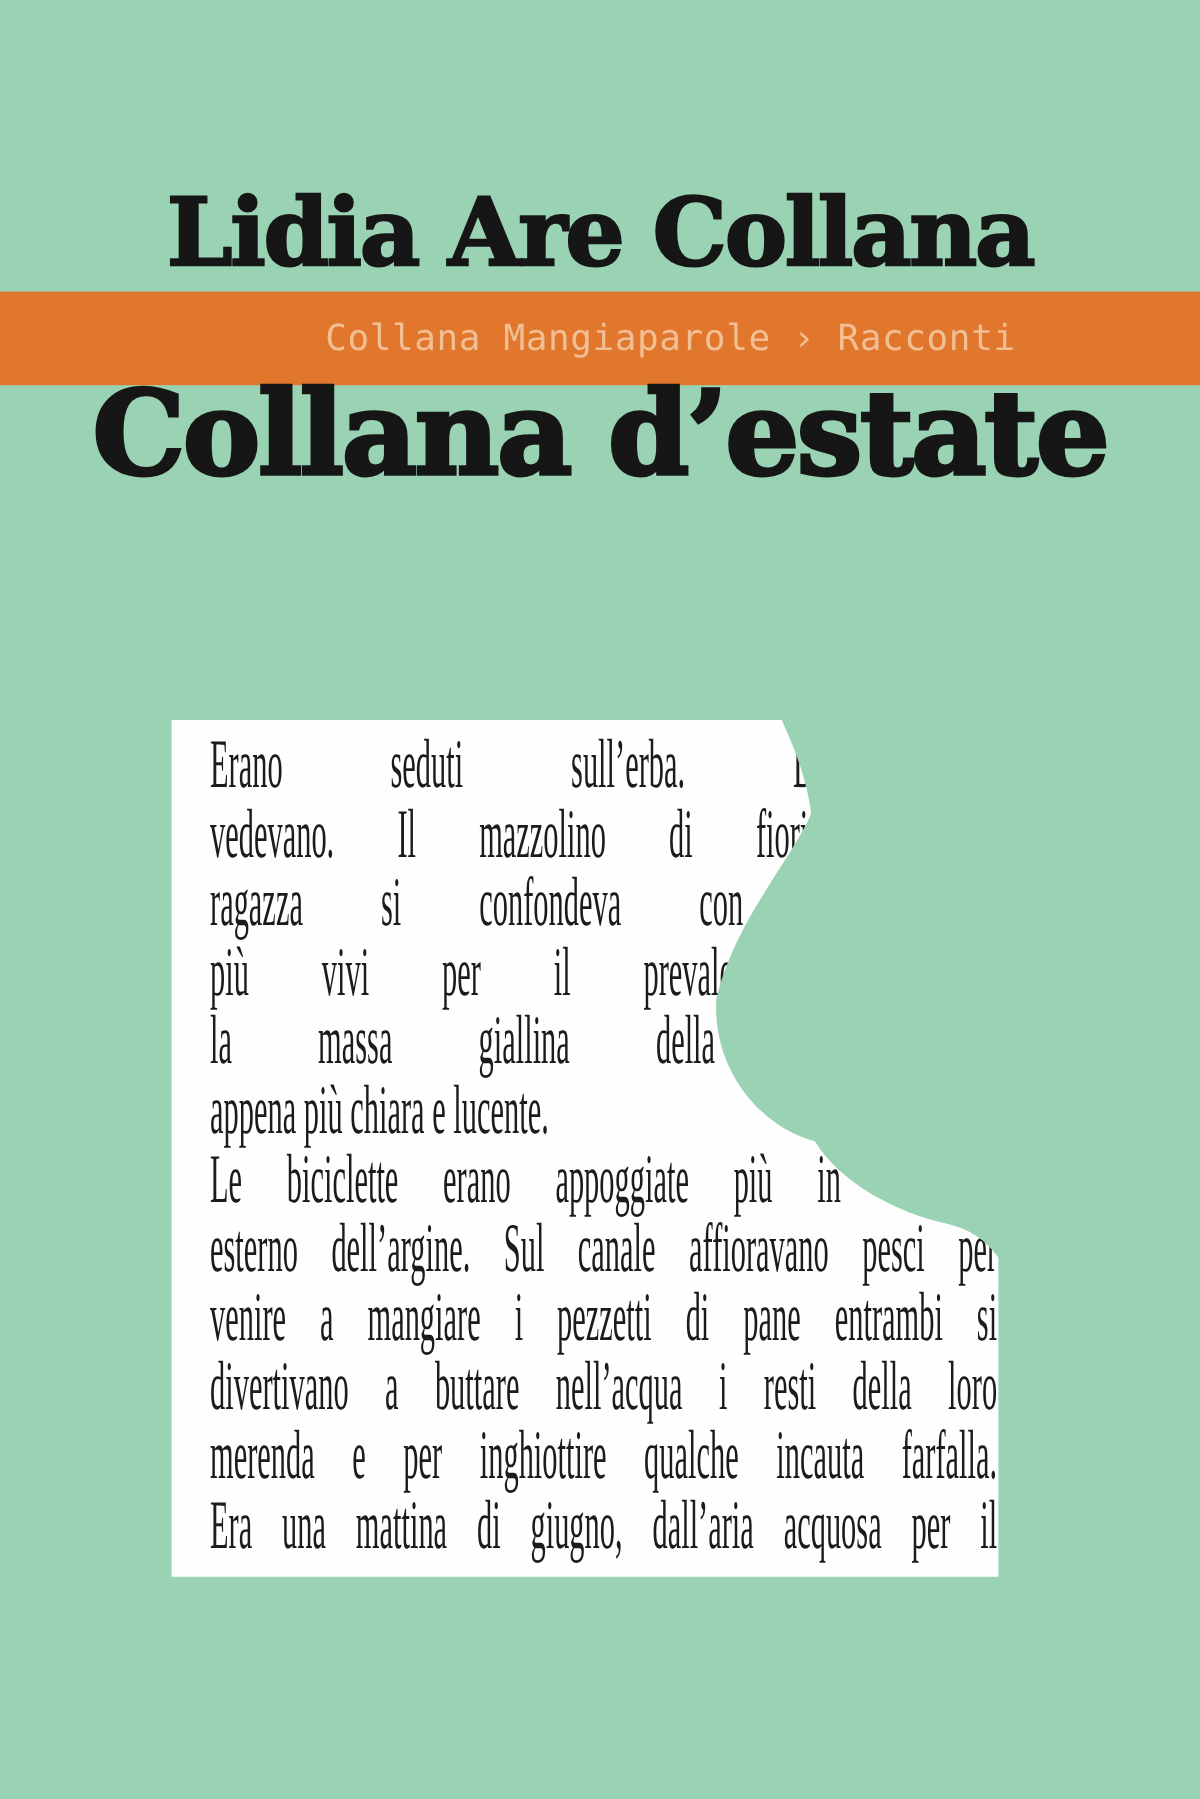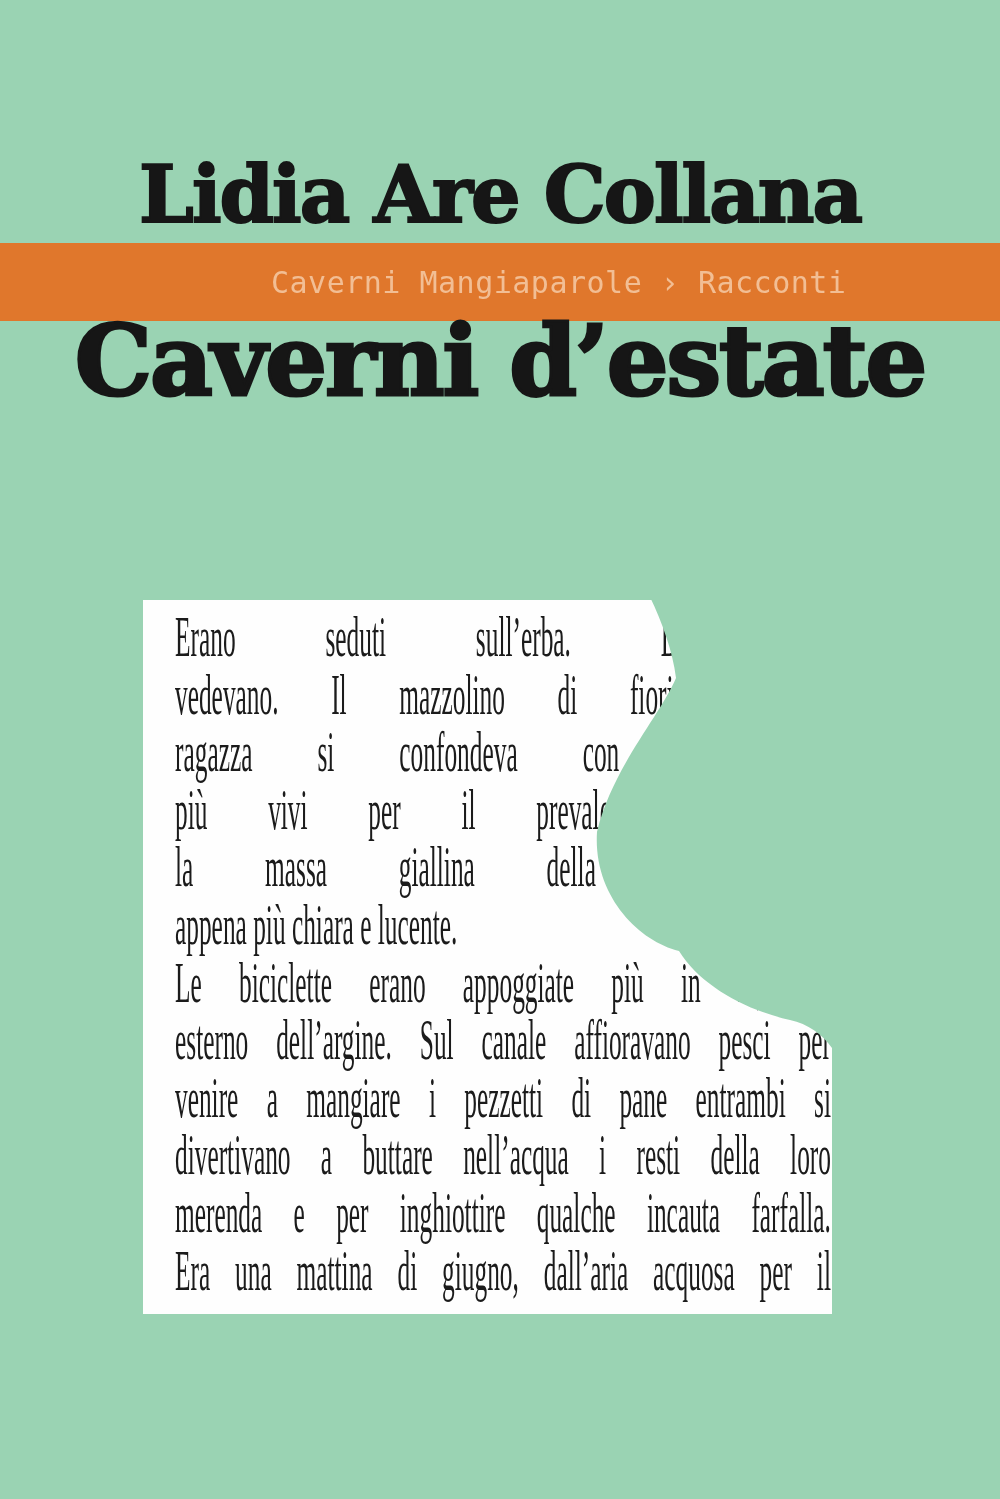--- a/index.html
+++ b/index.html
@@ -95,24 +95,24 @@
   }
 </style>
 </head>
 <body>
 
 <div class="page">
 
   <div class="author">Lidia Are Collana</div>
 
   <div class="band">
-    <div class="band-text">Caverni Mangiaparole › Racconti</div>
+    <div class="band-text">Collana Mangiaparole › Racconti</div>
   </div>
 
-  <h1 class="title">Caverni d’estate</h1>
+  <h1 class="title">Collana d’estate</h1>
 
   <div class="panel">
     <div class="excerpt">
         <div class="line">Erano seduti sull’erba. Dalla str</div>
         <div class="line">vedevano. Il mazzolino di fiori sul ca</div>
         <div class="line">ragazza si confondeva con quelli na</div>
         <div class="line">più vivi per il prevalere dei rossi</div>
         <div class="line">la massa giallina della paglia for</div>
         <div class="line no-justify">appena più chiara e lucente.</div>
         <div class="line">Le biciclette erano appoggiate più in là, nel</div>

